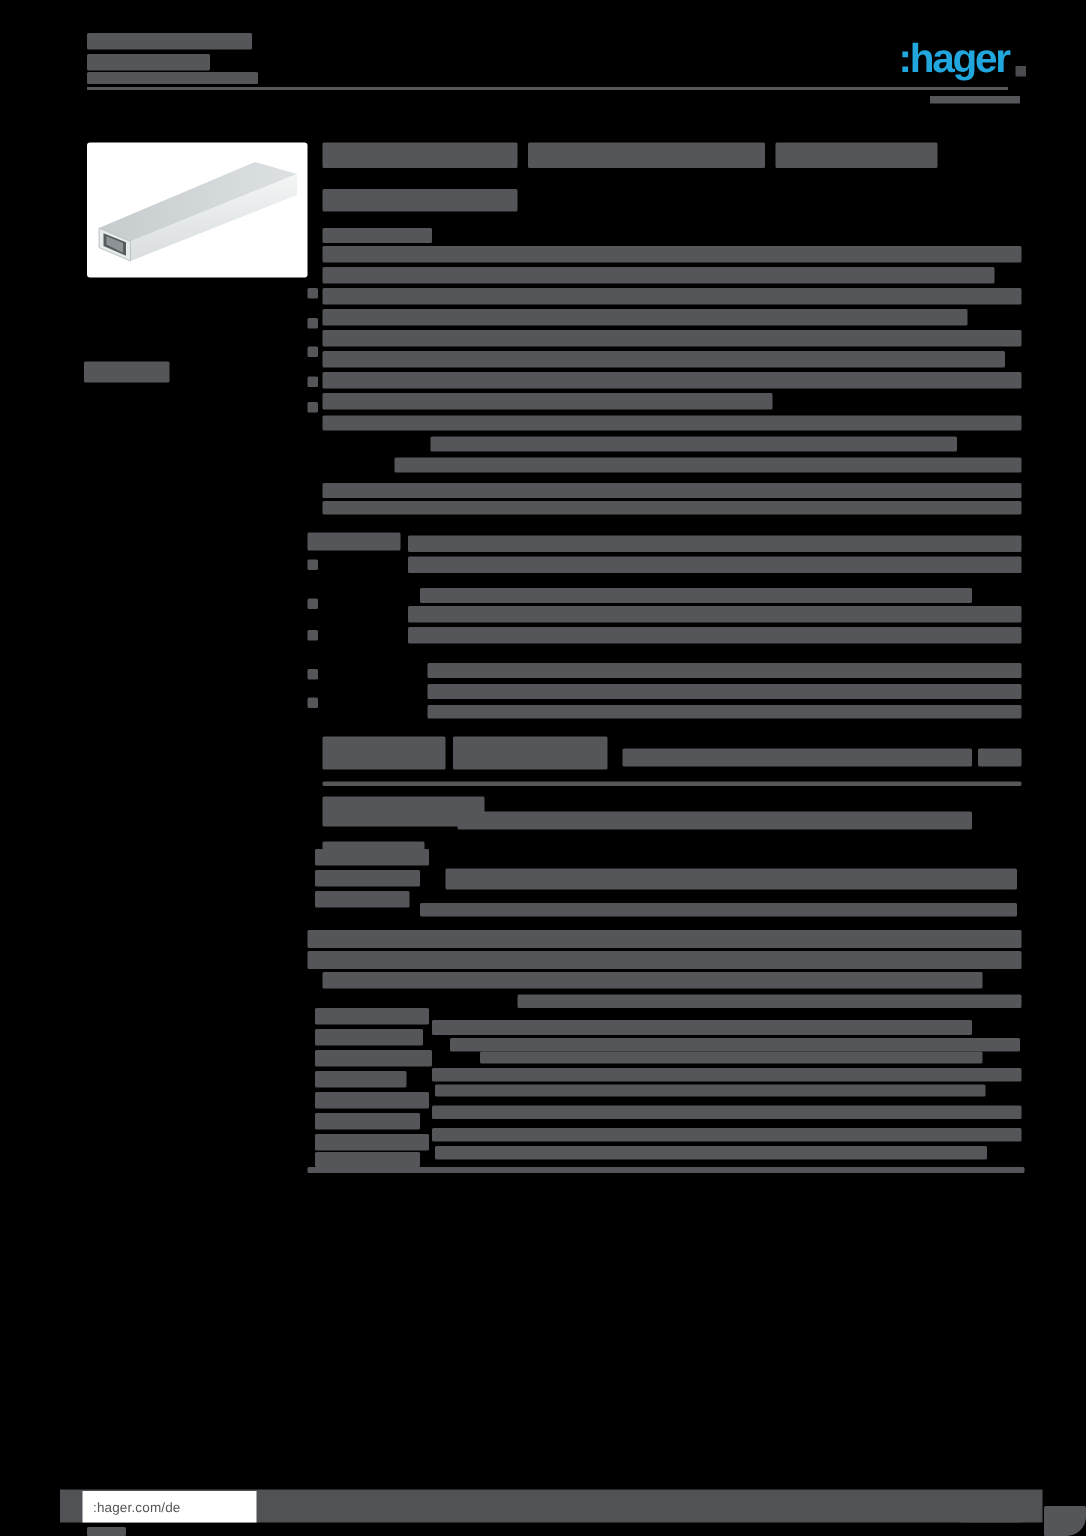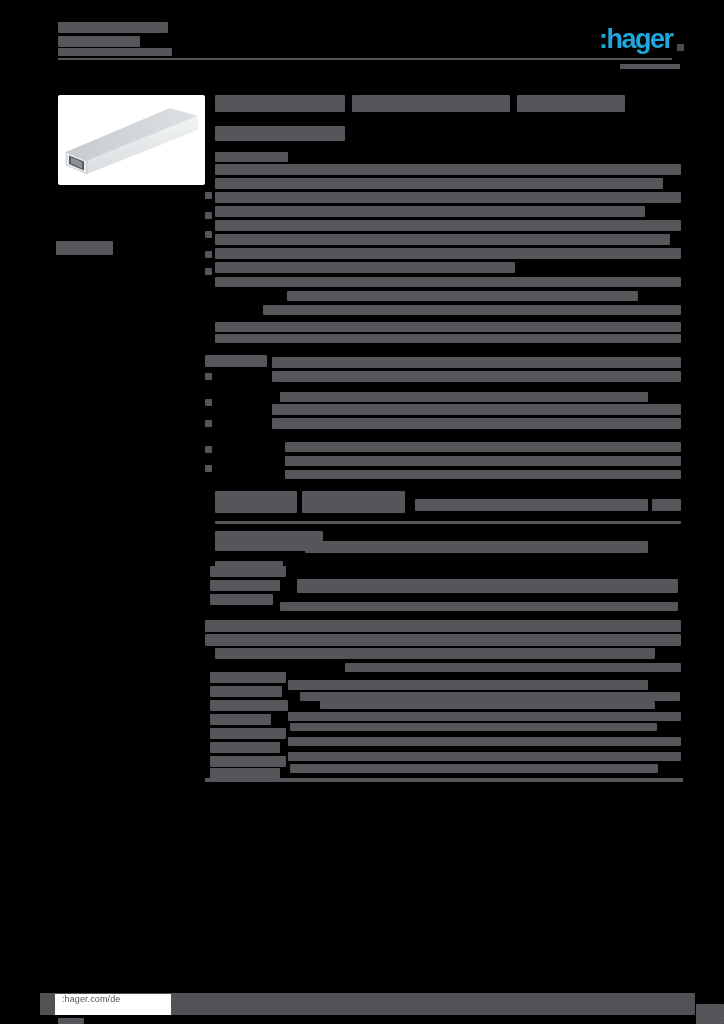--- a/index.html
+++ b/index.html
@@ -1,39 +1,39 @@
 <!DOCTYPE html>
 <html><head>
 <meta charset="utf-8">
 <style>
   html,body{margin:0;padding:0;background:#000;}
   .page{
     position:relative;width:724px;height:1024px;background:#000000;
-    overflow:hidden;font-family:"Liberation Sans",sans-serif;
+    overflow:hidden;font-family:"Liberation Sans",sans-serif;border-radius:13px;
   }
   
   .rb{position:absolute;background:#55565a;border-radius:1px;}
   
   .header-rule{position:absolute;left:58px;top:58px;width:614px;height:2px;background:#56575a;}
   .logo{
     position:absolute;left:599px;top:24px;width:86px;height:30px;
     color:#21a7dd;font-size:27px;font-weight:bold;letter-spacing:-1.5px;line-height:30px;
   }
   .logo-reg{position:absolute;left:677px;top:44px;width:7px;height:7px;background:#4a4b4e;}
   .logo-subline{position:absolute;left:620px;top:64px;width:60px;height:5px;background:#55565a;}
   
   .product-box{
     position:absolute;left:58px;top:95px;width:147px;height:90px;
     background:#ffffff;border-radius:2px;overflow:hidden;
   }
   
   .footer-bar{position:absolute;left:40px;top:993px;width:655px;height:22px;background:#515256;}
   .footer-link-box{
     position:absolute;left:55px;top:994px;width:116px;height:21px;background:#ffffff;
-    display:flex;align-items:flex-start;padding-left:7px;box-sizing:border-box;
+    display:flex;align-items:center;padding-left:7px;box-sizing:border-box;
   }
   .footer-link-box span{font-size:9px;color:#565759;letter-spacing:0.1px;}
 </style>
 </head>
 <body>
 
 <div class="page">
 
   <div class="header-rule"></div>
 

